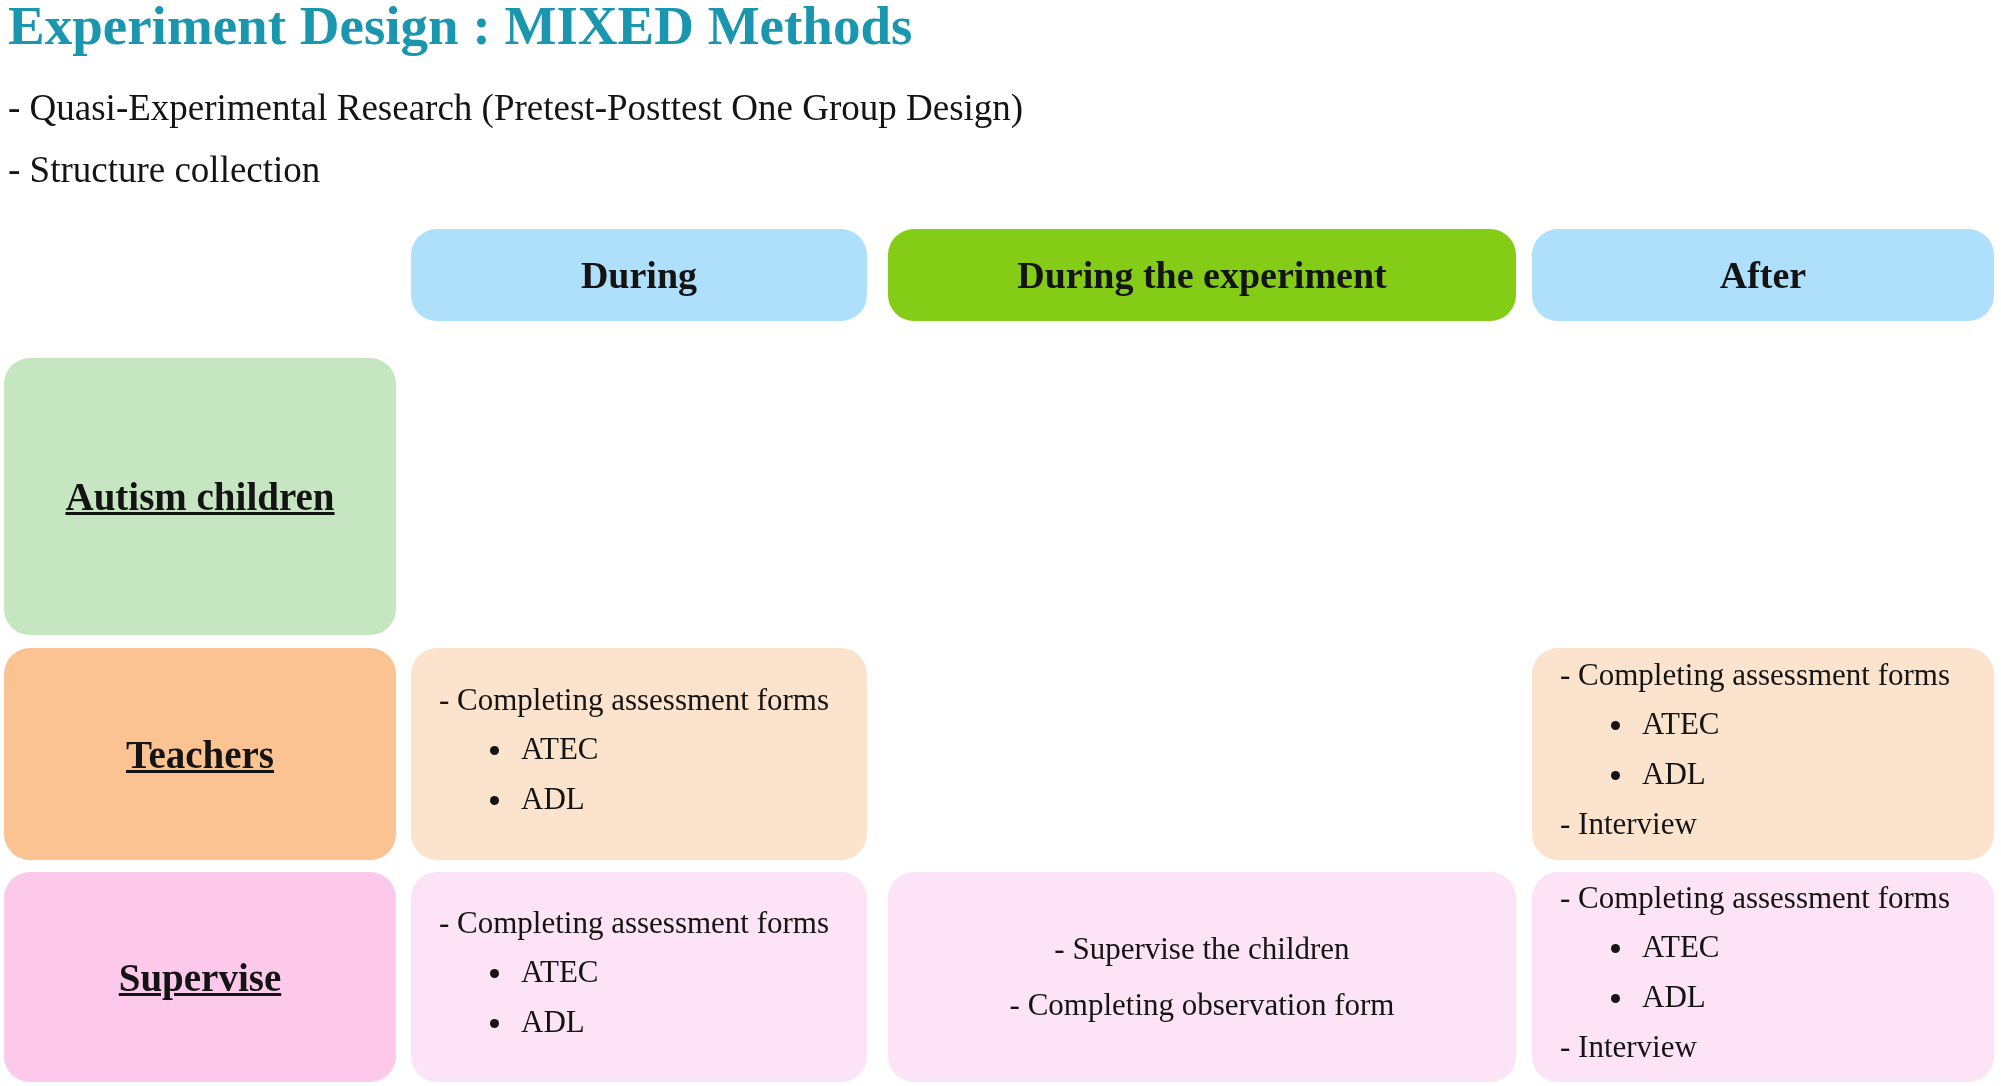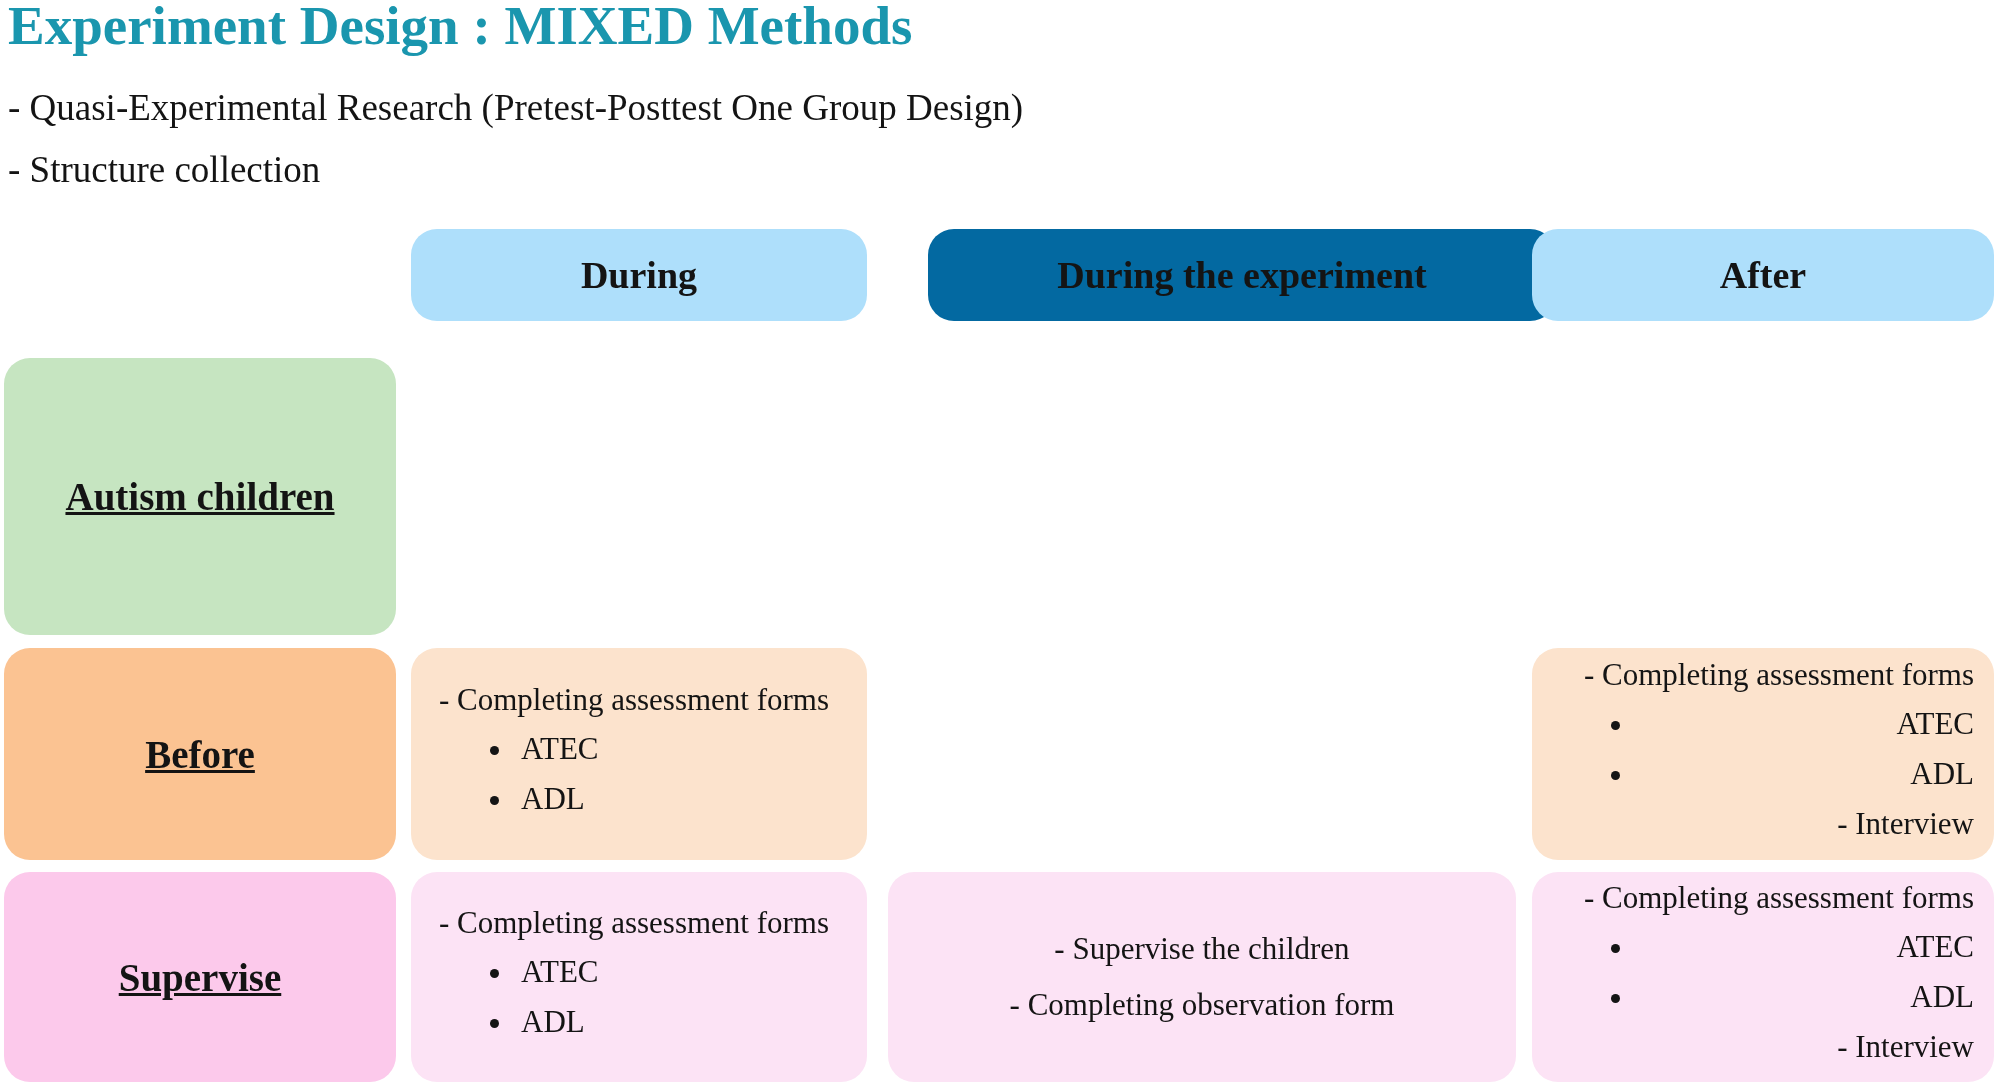--- a/index.html
+++ b/index.html
@@ -32,34 +32,34 @@
   }
   .subtitle-1 { top: 86px; }
   .subtitle-2 { top: 148px; }
 
   
   .box { position: absolute; box-sizing: border-box; border-radius: 26px; }
 
   .col-label  { left: 4px;    width: 392px; text-decoration: underline; }
   .col-before { left: 411px;  width: 456px; }
   .col-during { left: 888px;  width: 628px; }
-  .col-after  { left: 1532px; width: 462px; text-align: right; }
+  .col-after  { left: 1532px; width: 462px; }
 
   .row-header   { top: 229px; height: 92px;  }
   .row-autism   { top: 358px; height: 277px; }
   .row-parents  { top: 648px; height: 212px; }
   .row-teachers { top: 872px; height: 210px; }
 
   
   .hdr {
     display: flex; align-items: center; justify-content: center;
     font-size: 38px; font-weight: bold;
   }
   .hdr-light { background: #AEDFFB; }
-  .hdr-mid   { background: #0369a1; margin-left: 40px; }
+  .hdr-mid   { background: #84cc16; }
 
   .rlabel {
     display: flex; align-items: center; justify-content: center;
     font-size: 39px; font-weight: bold;
   }
   .rlabel-green  { background: #C6E5C1; }
   .rlabel-orange { background: #FBC392; }
   .rlabel-pink   { background: #FCC9EB; }
 
   
@@ -109,21 +109,21 @@
 
   <h1 class="title">Experiment Design : MIXED Methods</h1>
   <div class="subtitle subtitle-1">- Quasi-Experimental Research (Pretest-Posttest One Group Design)</div>
   <div class="subtitle subtitle-2">- Structure collection</div>
 
   <div class="box hdr hdr-light col-before row-header">During</div>
   <div class="box hdr hdr-mid col-during row-header">During the experiment</div>
   <div class="box hdr hdr-light col-after row-header">After</div>
 
   <div class="box rlabel rlabel-green col-label row-autism">Autism children</div>
-  <div class="box rlabel rlabel-orange col-label row-parents">Before</div>
+  <div class="box rlabel rlabel-orange col-label row-parents">Teachers</div>
   <div class="box rlabel rlabel-pink col-label row-teachers">Supervise</div>
 
 
   <div class="box cell cell-peach cell-pad col-before row-parents">
     <div class="cline">- Completing assessment forms</div>
     <ul class="blist">
       <li>ATEC</li>
       <li>ADL</li>
     </ul>
   </div>

